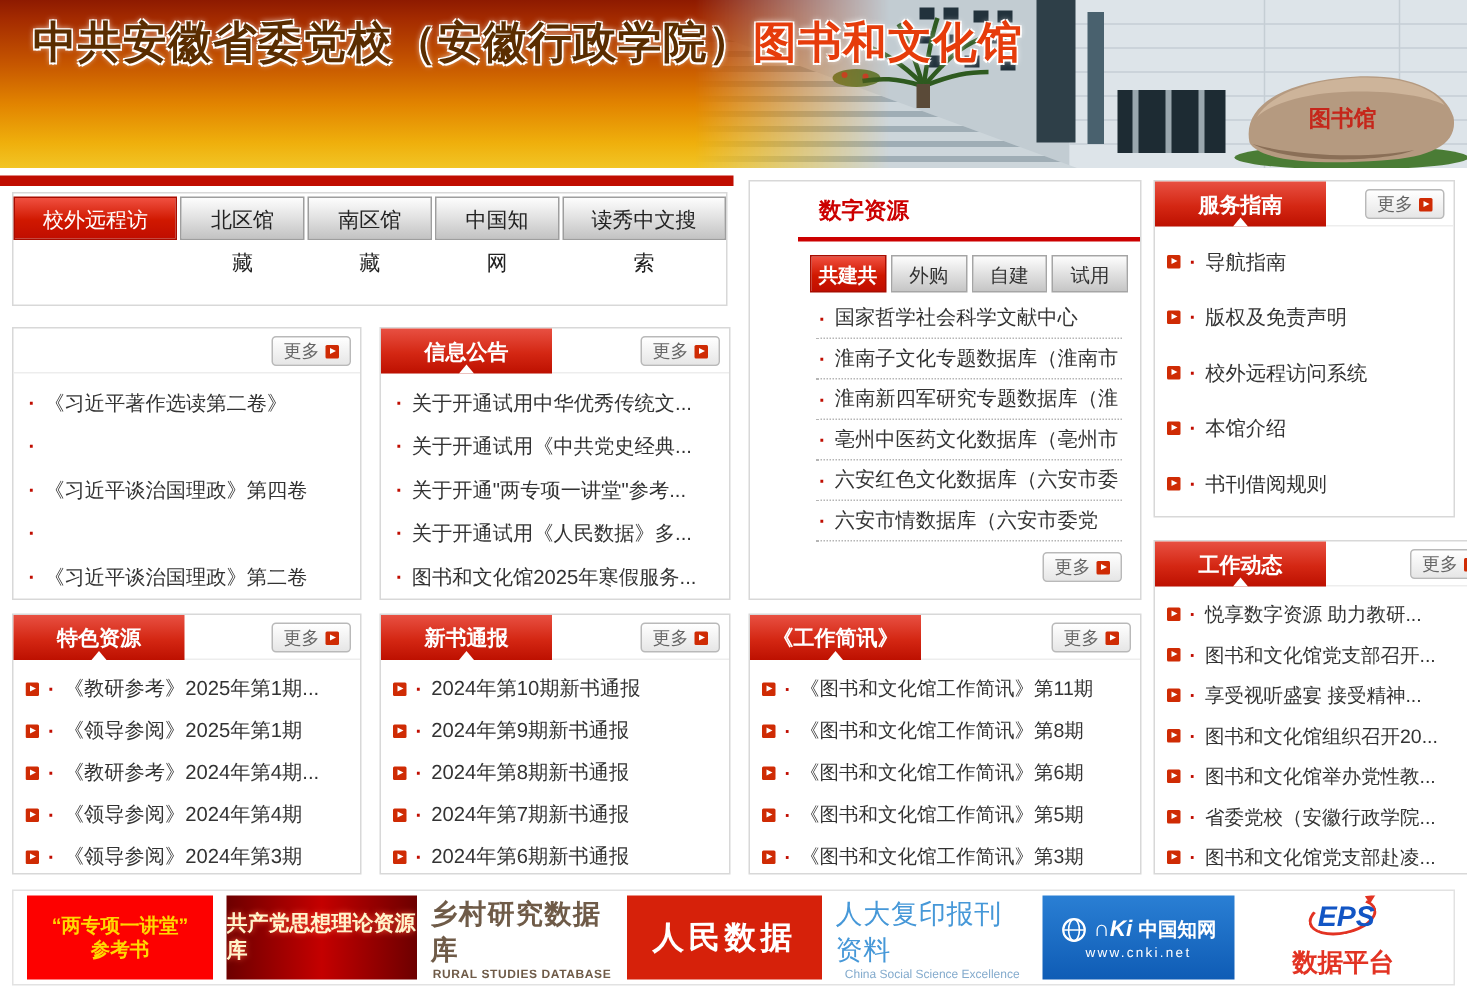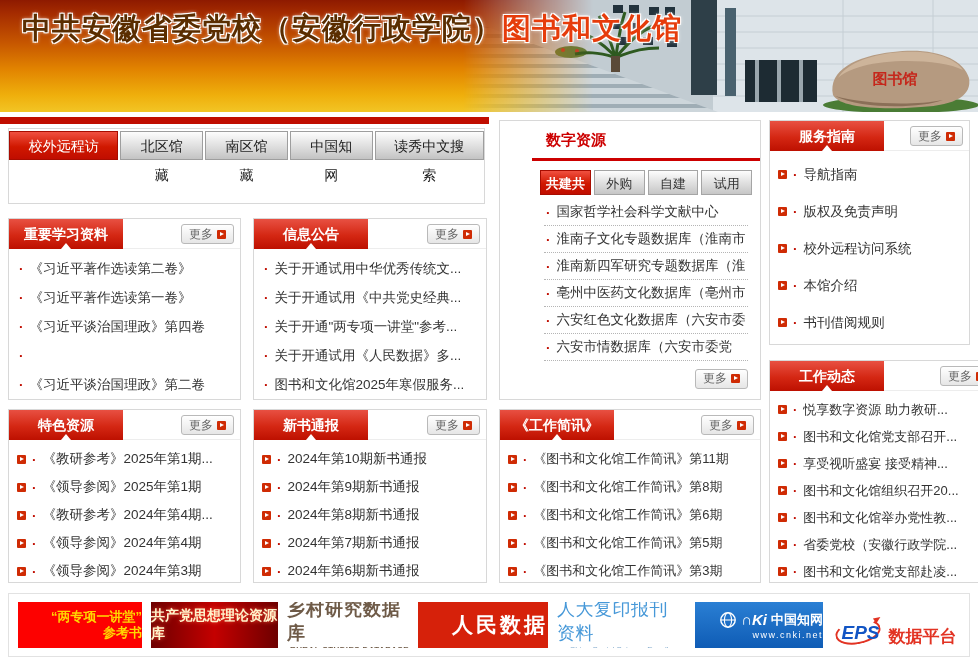--- a/index.html
+++ b/index.html
@@ -79,39 +79,39 @@
     background:linear-gradient(180deg,#fdfdfd 0%,#dedede 55%,#c6c6c6 100%); border:1px solid #a5a5a5; }
   .d-tab.active { background:linear-gradient(180deg,#f05040 0%,#d01800 55%,#c00d00 100%); color:#fff; font-weight:bold; border-color:#a80c00; }
   #digital-items { padding:0 12px; }
   #digital-items .item { height:27px; border-bottom:1px dotted #b5b5b5; }
   #digital-more { text-align:right; padding:7px 12px 0 0; position:relative; height:30px; }
   #digital-more .more-btn { position:static; }
 
   
   #footer-box { left:8px; top:593px; width:962px; height:64px; border:1px solid #e2e2e2; background:#fff;
     display:flex; align-items:center; gap:9px; padding:0 9px; }
-  .fb { height:46px; flex:none; display:flex; flex-direction:column; align-items:flex-end; justify-content:center; cursor:pointer; overflow:hidden; }
+  .fb { height:56px; flex:none; display:flex; flex-direction:column; align-items:center; justify-content:center; cursor:pointer; overflow:hidden; }
   #fb-lecture { width:124px; background:#fd0100; color:#ffd800; font-weight:bold; font-size:13px; line-height:16px; text-align:center; }
   #fb-cpc { width:127px; background:linear-gradient(90deg,#6d0000 0%,#c40000 50%,#6d0000 100%);
     color:#fff4cc; font-weight:bold; font-size:14px; text-shadow:0 0 4px #ff5a3c; }
   #fb-rural { width:122px; color:#6f5b48; }
   #fb-rural .fb-name { font-size:18px; font-weight:bold; letter-spacing:1px; }
   #fb-rural .fb-sub { font-size:8px; font-weight:bold; letter-spacing:0.4px; }
   #fb-renda { width:129px; }
   #fb-renda .fb-name { color:#4698d8; font-size:18px; letter-spacing:0.5px; }
   #fb-renda .fb-sub { color:#84abcd; font-size:8px; }
   #fb-people { width:130px; background:#d6210a; color:#fff; font-size:21px; font-weight:bold; letter-spacing:3px;
     font-family:"Liberation Serif", serif; }
   #fb-cnki { width:128px; background:linear-gradient(180deg,#2a7fd4,#0f5cb5); color:#fff; }
   #fb-cnki .row1 { display:flex; align-items:center; gap:4px; }
   #fb-cnki .globe { width:18px; height:18px; }
   #fb-cnki .cn-logo { font-size:15px; font-weight:bold; font-style:italic; }
   #fb-cnki .cn-name { font-size:13px; font-weight:bold; }
   #fb-cnki .cn-url { font-size:9px; letter-spacing:1.5px; margin-top:1px; }
-  #fb-eps { width:127px; flex-direction:row; gap:6px; background:#fff; }
+  #fb-eps { width:127px; flex-direction:column; gap:6px; background:#fff; }
   .eps-wrap { position:relative; width:48px; height:30px; }
   .eps-wrap .eps-ellipse { position:absolute; left:0; top:2px; width:46px; height:24px; border:2px solid #e23323;
     border-radius:50%; transform:rotate(-12deg); border-top-color:transparent; }
   .eps-wrap .eps-txt { position:absolute; left:7px; top:4px; color:#1255c4; font-size:19px; font-weight:bold; font-style:italic; }
   .eps-wrap .eps-arrow { position:absolute; right:2px; top:-2px; width:0; height:0;
     border-left:7px solid #e23323; border-top:3px solid transparent; border-bottom:3px solid transparent; transform:rotate(-35deg); }
   #fb-eps .fb-name { color:#e23323; font-size:17px; font-weight:bold; }
 </style>
 </head>
 <body>
@@ -198,35 +198,33 @@
       <div class="nav-tab active">校外远程访问</div>
       <div class="nav-tab">北区馆藏</div>
       <div class="nav-tab">南区馆藏</div>
       <div class="nav-tab">中国知网</div>
       <div class="nav-tab">读秀中文搜索</div>
     </div>
   </div>
 
   <div class="box" id="box-study">
     <div class="sec-head">
-      <div class="sec-tab"><span>重要学习资料</span><i class="notch"></i></div>
       <a class="more-btn">
           <span>更多</span>
           <i class="sq-ico"></i>
         </a>
     </div>
     <div class="items">
 
     <div class="item">
           <span class="dot">·</span>
           <span>《习近平著作选读第二卷》</span>
         </div>
         <div class="item">
           <span class="dot">·</span>
-          <span>《习近平著作选读第一卷》</span>
         </div>
         <div class="item">
           <span class="dot">·</span>
           <span>《习近平谈治国理政》第四卷</span>
         </div>
         <div class="item">
           <span class="dot">·</span>
         </div>
         <div class="item">
           <span class="dot">·</span>

